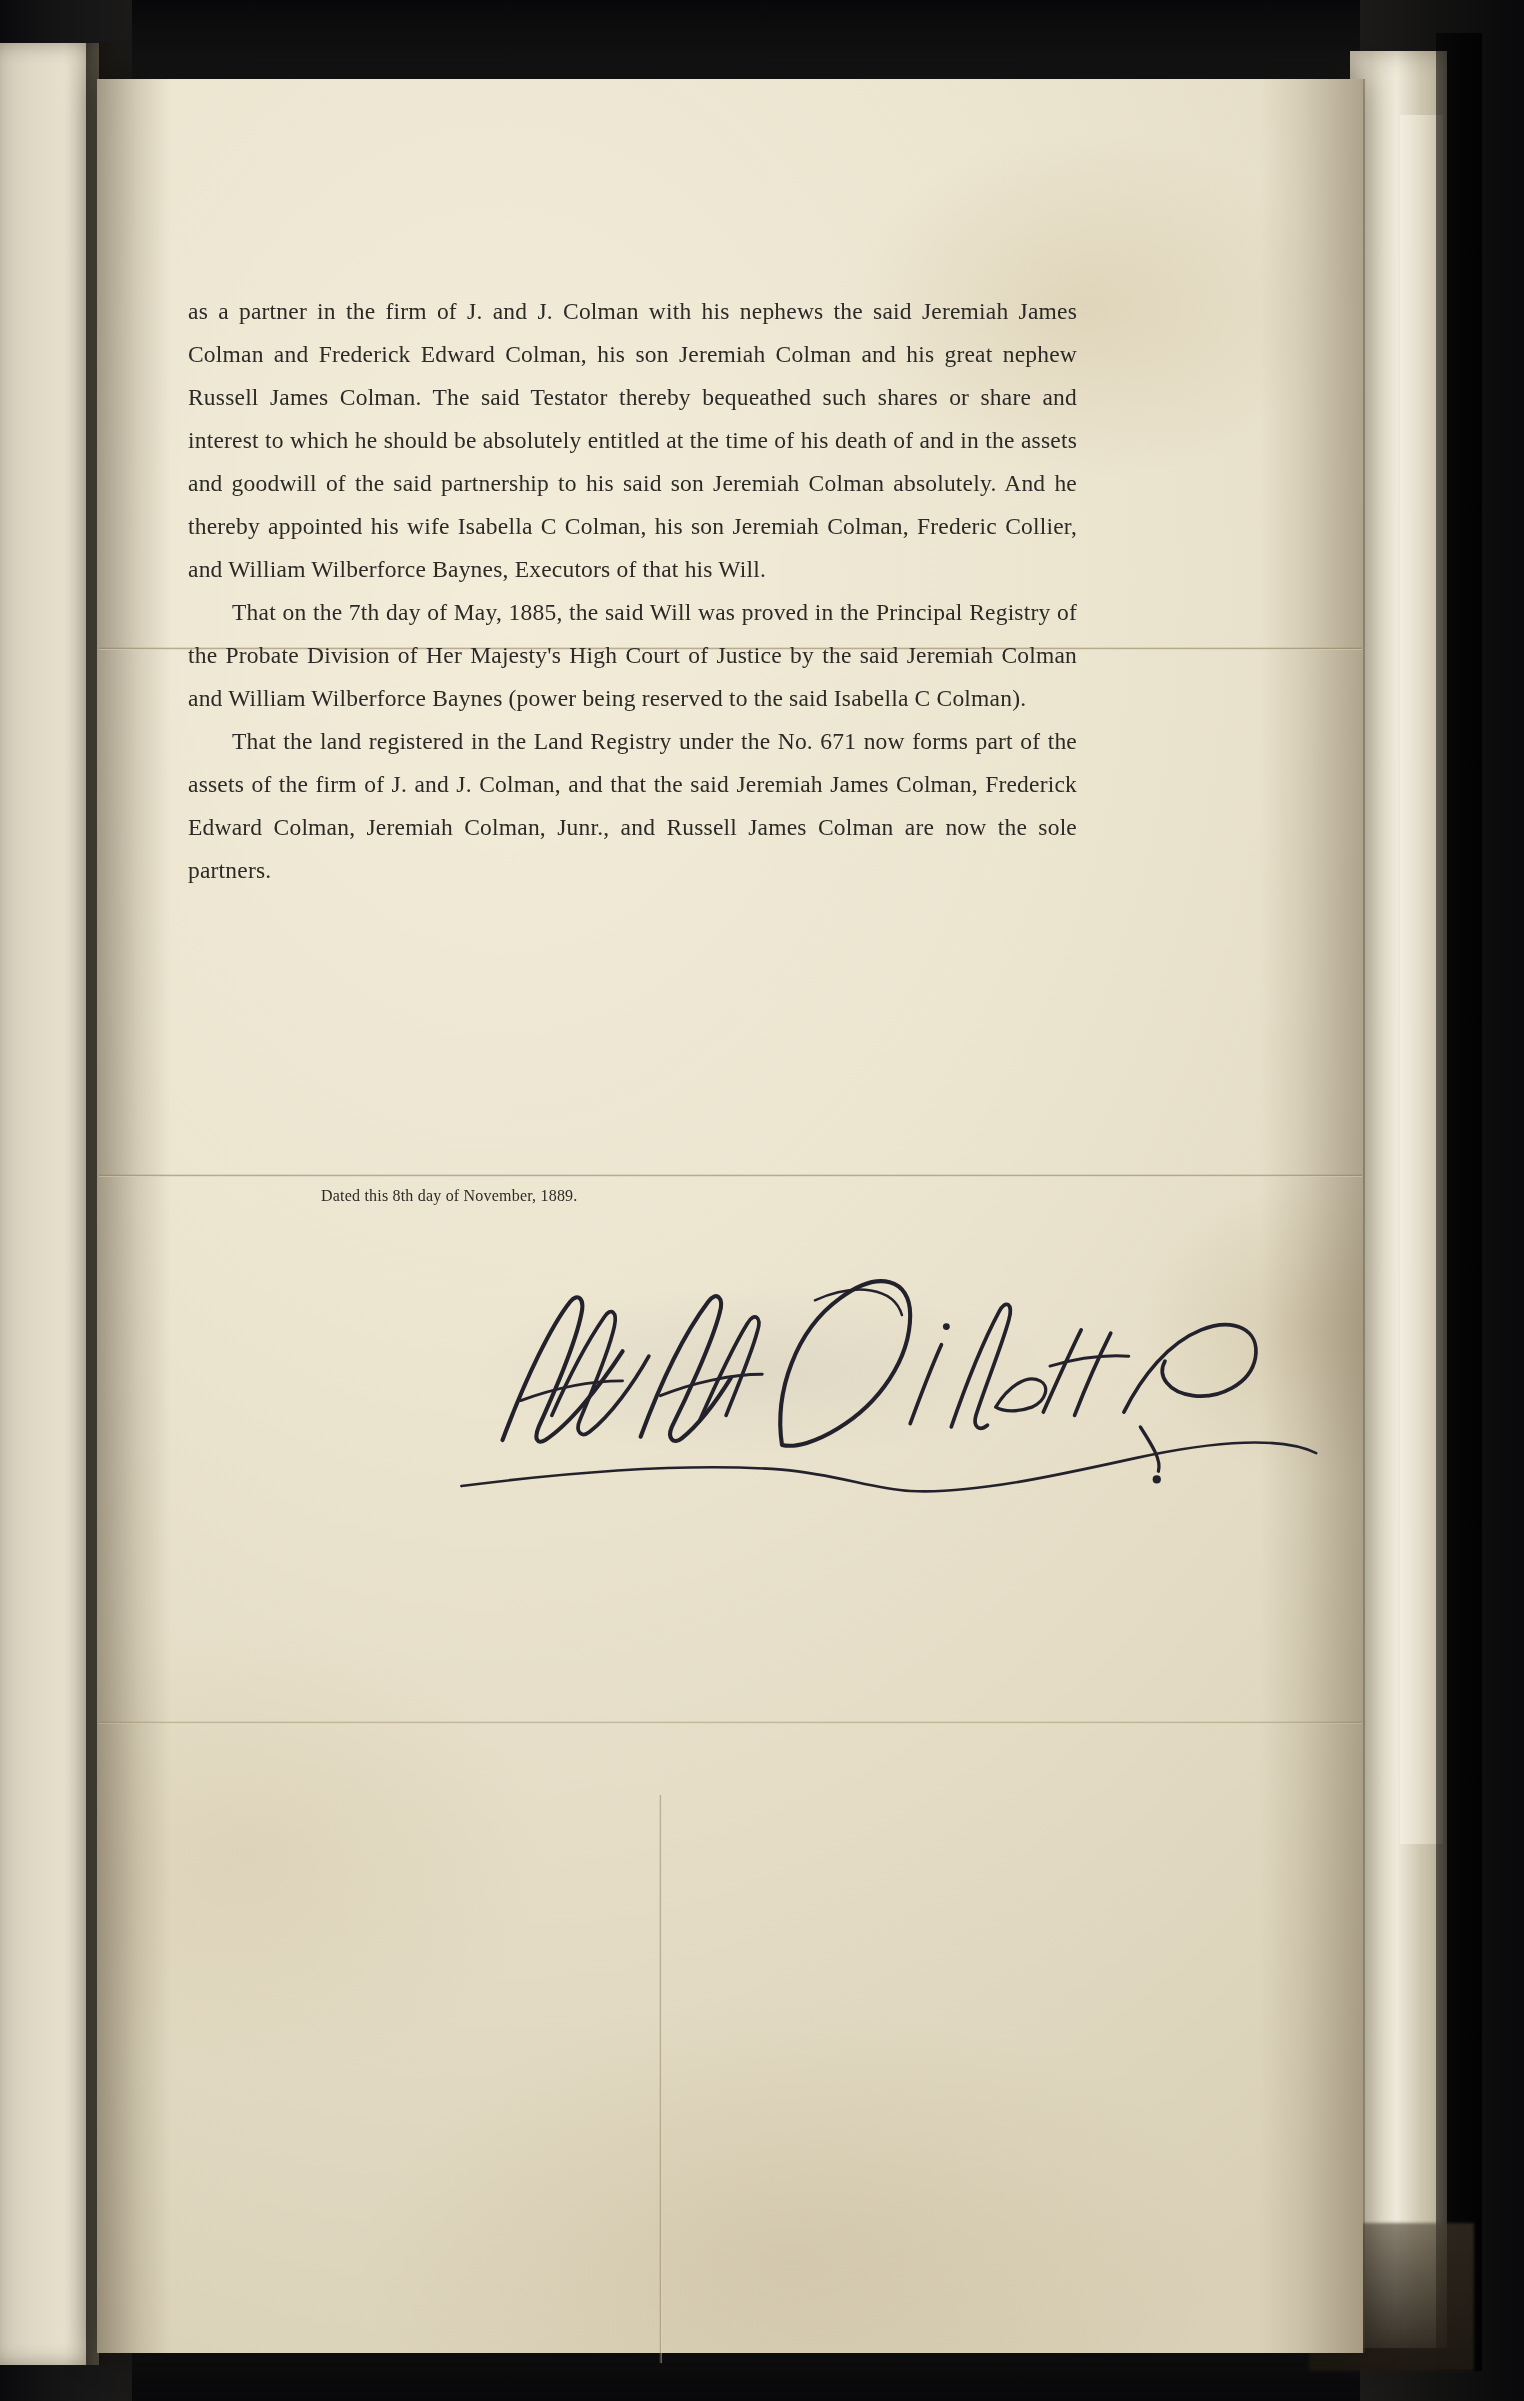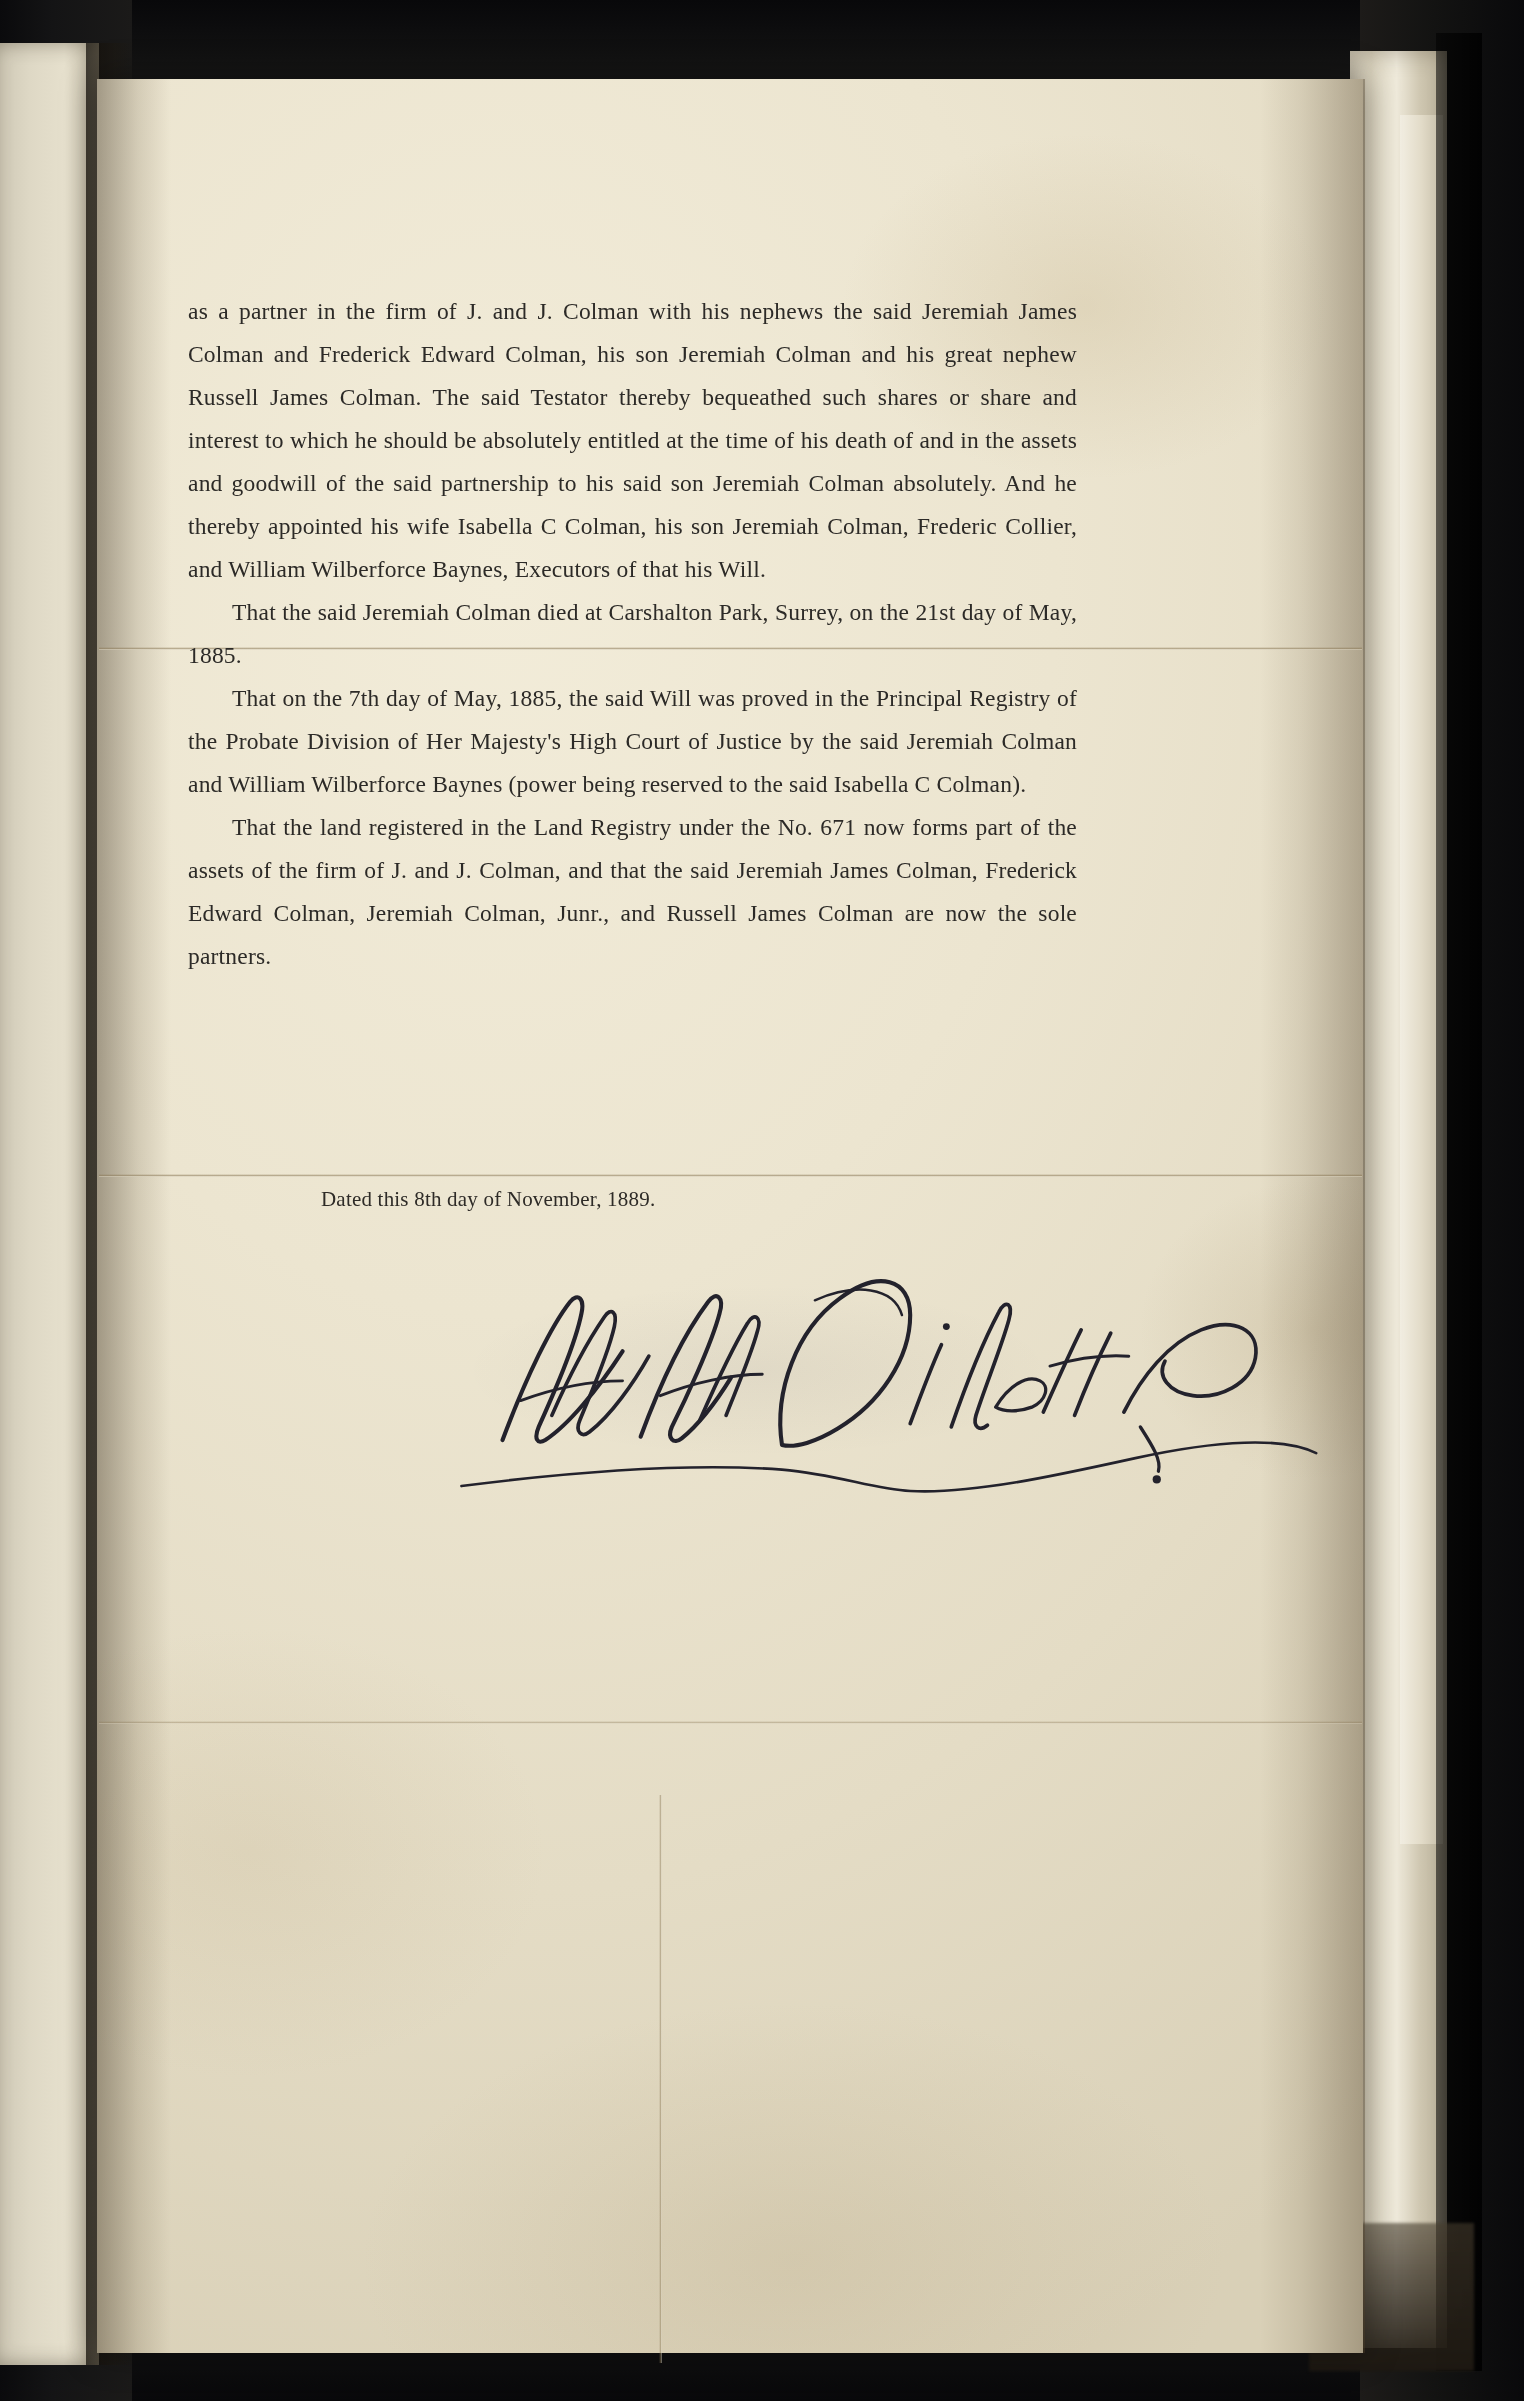--- a/index.html
+++ b/index.html
@@ -171,21 +171,21 @@
   }
   .para.indented { text-indent: 44px; }
   
   .para { text-align-last: left; }
 
   .dated {
     position: absolute;
     left: 321px;
     top: 1187px;
     color: #2e2b27;
-    font-size: 21px;
+    font-size: 16px;
     letter-spacing: 0.2px;
     font-family: "Liberation Serif", serif;
   }
 
   
   .signature {
     position: absolute;
     left: 428px;
     top: 1251px;
     width: 897px;
@@ -236,21 +236,20 @@
   <div class="gutter"></div>
   <div class="leaf-right-shade"></div>
 
   <div class="fold f1"></div>
   <div class="fold f2"></div>
   <div class="fold f3"></div>
   <div class="vfold"></div>
 
   <div class="text-block">
     <p class="para">as a partner in the firm of J. and J. Colman with his nephews the said Jeremiah James Colman and Frederick Edward Colman, his son Jeremiah Colman and his great nephew Russell James Colman.  The said Testator thereby bequeathed such shares or share and interest to which he should be absolutely entitled at the time of his death of and in the assets and goodwill of the said partnership to his said son Jeremiah Colman absolutely.  And he thereby appointed his wife Isabella C Colman, his son Jeremiah Colman, Frederic Collier, and William Wilberforce Baynes, Executors of that his Will.</p>
-    <p class="para indented">That the said Jeremiah Colman died at Carshalton Park, Surrey, on the 21st day of May, 1885.</p>
     <p class="para indented">That on the 7th day of May, 1885, the said Will was proved in the Principal Registry of the Probate Division of Her Majesty's High Court of Justice by the said Jeremiah Colman and William Wilberforce Baynes (power being reserved to the said Isabella C Colman).</p>
     <p class="para indented">That the land registered in the Land Registry under the No. 671 now forms part of the assets of the firm of J. and J. Colman, and that the said Jeremiah James Colman, Frederick Edward Colman, Jeremiah Colman, Junr., and Russell James Colman are now the sole partners.</p>
   </div>
 
   <div class="dated">Dated this 8th day of November, 1889.</div>
 
   <div class="ink-smudge"></div>
 
   <svg class="signature" viewBox="0 0 1090 320" aria-hidden="true">
     <g fill="none" stroke="#23222c" stroke-linecap="round" stroke-linejoin="round">

